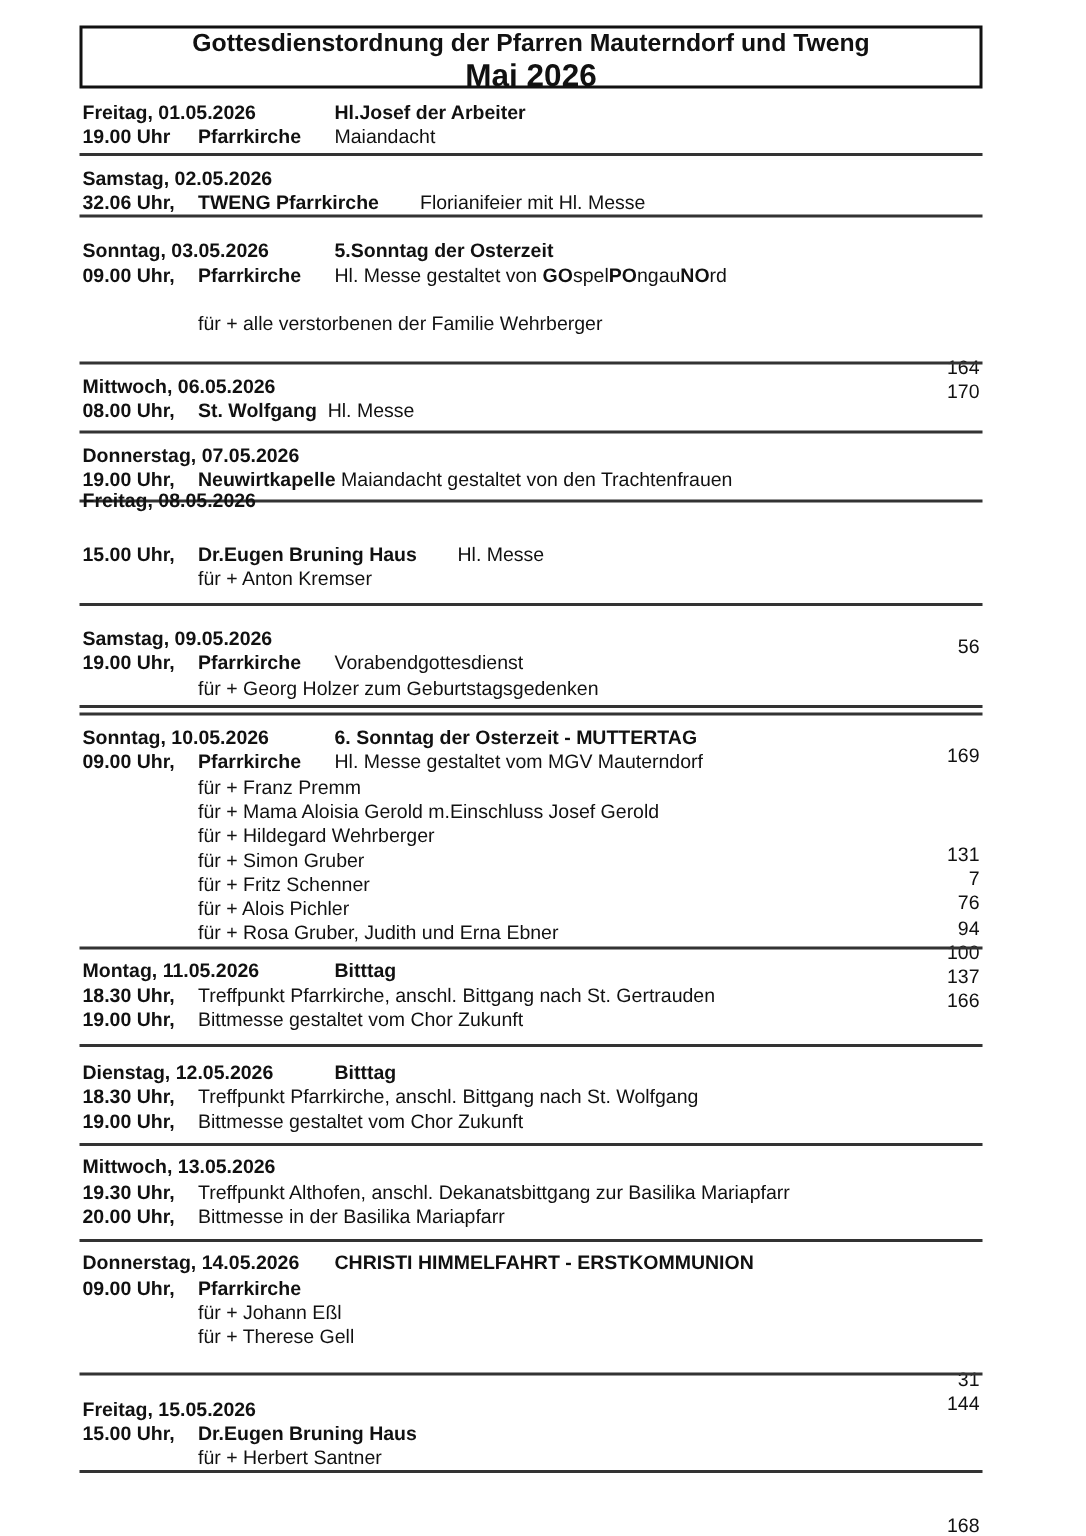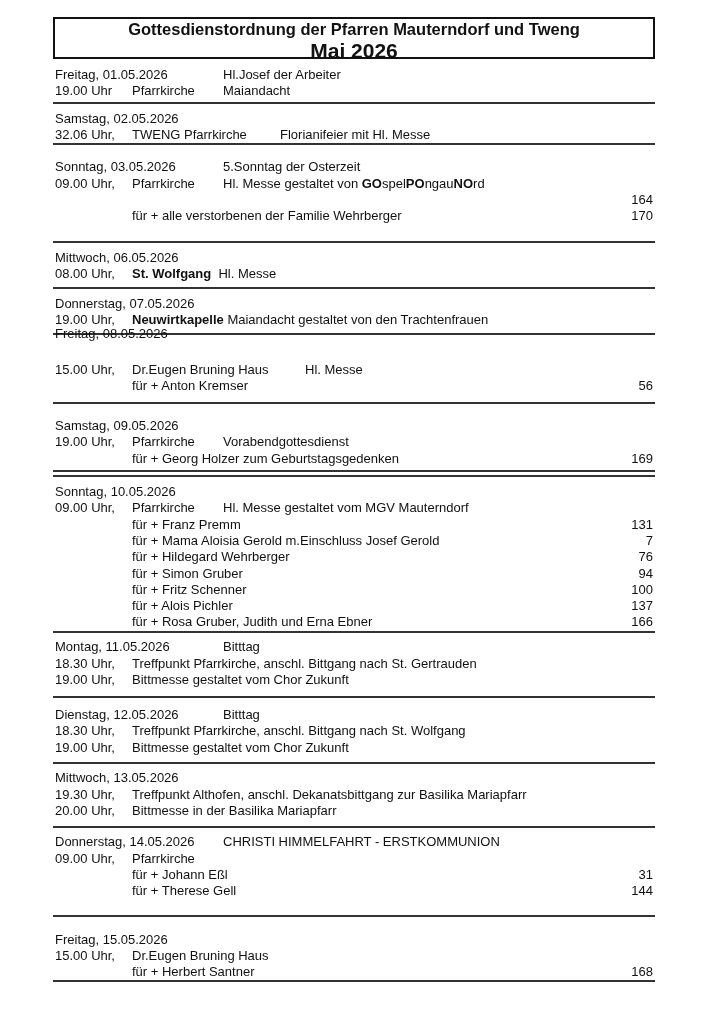--- a/index.html
+++ b/index.html
@@ -5,27 +5,27 @@
   html, body { margin: 0; padding: 0; background: #ffffff; }
   body { width: 724px; height: 1024px; position: relative; overflow: hidden;
          font-family: "Liberation Sans", sans-serif; color: #111; }
   .title-box { position: absolute; left: 53px; top: 17px; width: 598px; height: 38px;
                border: 2px solid #111; text-align: center; }
   .title-box .t1 { position: absolute; left: 0; right: 0; top: 1px; font-size: 16.5px; font-weight: bold; }
   .title-box .t2 { position: absolute; left: 0; right: 0; top: 20px; font-size: 21px; font-weight: bold; }
   .line { position: absolute; left: 53px; width: 602px; border-top: 2px solid #333; height: 0; }
   .dline { position: absolute; left: 53px; width: 602px; height: 3px; border-top: 2px solid #333; border-bottom: 2px solid #333; }
   .row { position: absolute; left: 55px; width: 600px; height: 16px; font-size: 13px; line-height: 16px; white-space: nowrap; }
-  .b { font-weight: normal; }
+  .b { font-weight: bold; }
   .c1 { position: absolute; left: 0; }
   .c2 { position: absolute; left: 77px; }
   .c3 { position: absolute; left: 168px; }
   .c3b { position: absolute; left: 250px; }
   .c3c { position: absolute; left: 225px; }
-  .num { position: absolute; right: 2px; text-align: left; }
+  .num { position: absolute; right: 2px; text-align: left; margin-top: 45px; }
 </style>
 </head>
 <body>
 
 <div class="title-box">
   <div class="t1">Gottesdienstordnung der Pfarren Mauterndorf und Tweng</div>
   <div class="t2">Mai 2026</div>
 </div>
 
 <div>
@@ -123,20 +123,21 @@
   <div class="row" style="top:451px">
     <span class="c2">für + Georg Holzer zum Geburtstagsgedenken</span>
     <span class="num">169</span>
   </div>
 </div>
 <div class="dline" style="top:470px"></div>
 
 <div>
   <div class="row b" style="top:484px">
     <span class="c1">Sonntag, 10.05.2026</span>
+    <span class="c3">6. Sonntag der Osterzeit - MUTTERTAG</span>
   </div>
   <div class="row" style="top:500px">
     <span class="c1 b">09.00 Uhr,</span>
     <span class="c2 b">Pfarrkirche</span>
     <span class="c3">Hl. Messe gestaltet vom MGV Mauterndorf</span>
   </div>
   <div class="row" style="top:517px">
     <span class="c2">für + Franz Premm</span>
     <span class="num">131</span>
   </div>

